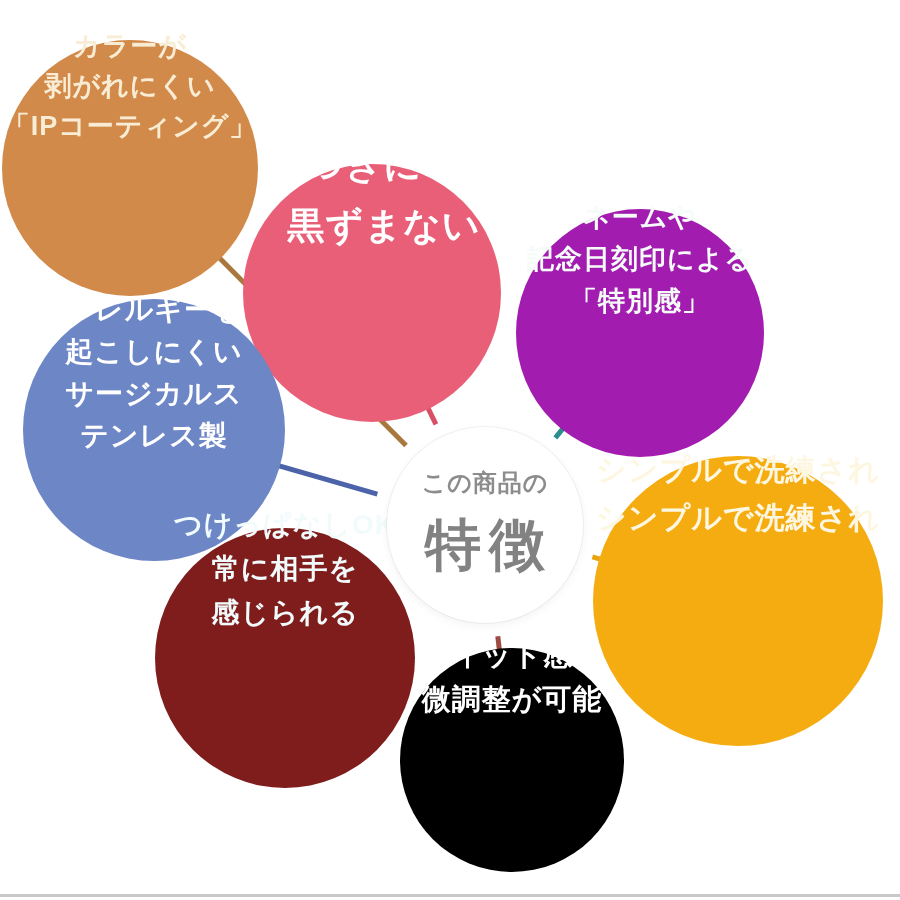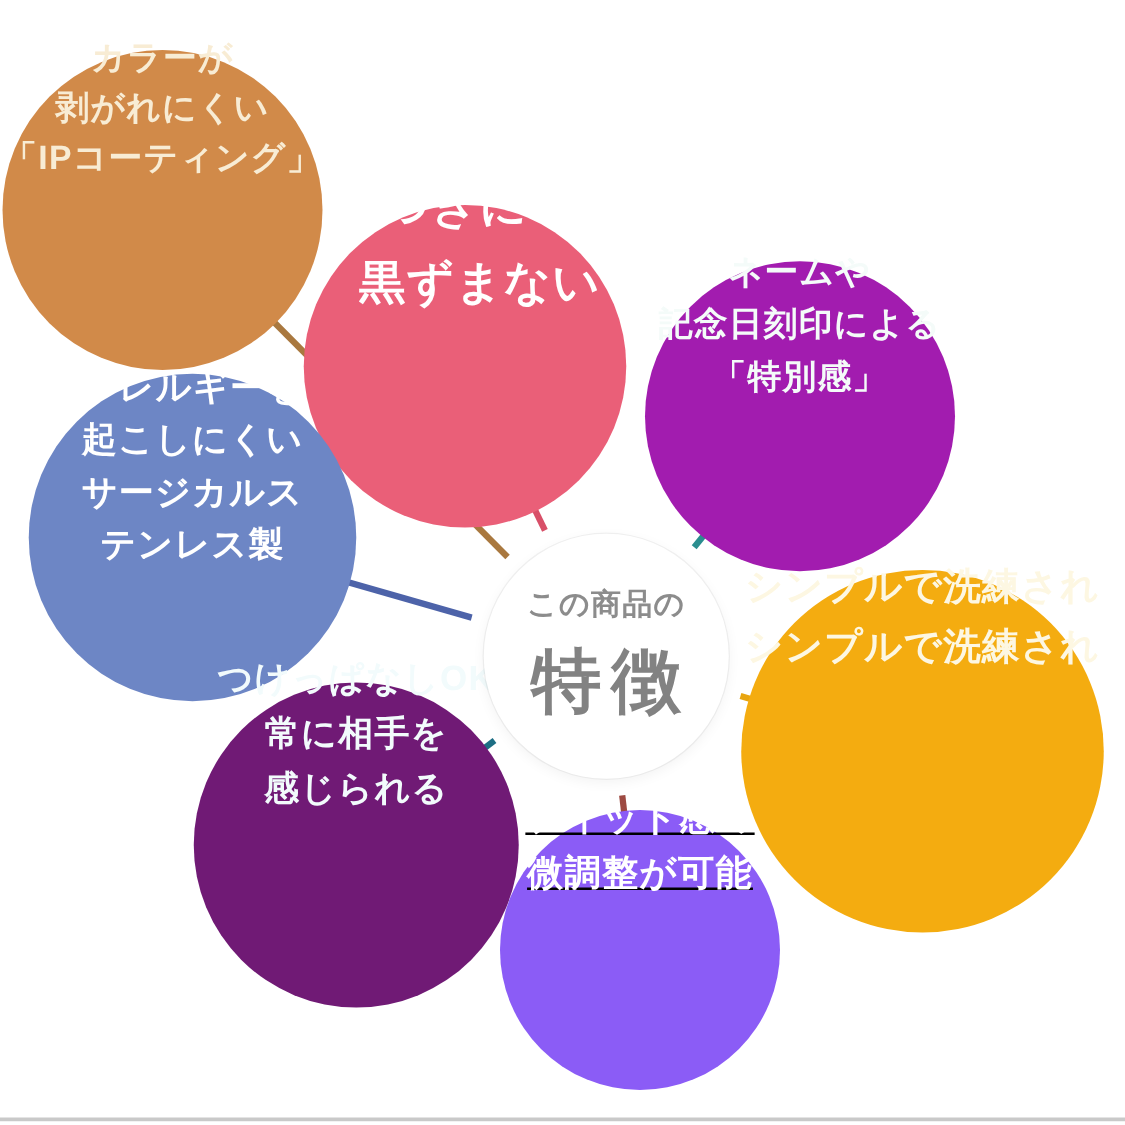--- a/index.html
+++ b/index.html
@@ -76,34 +76,34 @@
         </div>
       </div>
       <div class="bubble" style="left: 23px; top: 299px; height: 262px; width: 262px; background: rgb(109, 134, 197);">
         <div class="bubble-text" style="font-size: 28px; line-height: 42px; transform: translateY(-10px); color: rgb(255, 255, 255);">
           <span>アレルギーを</span>
           <span>起こしにくい</span>
           <span>サージカルス</span>
           <span>テンレス製</span>
         </div>
       </div>
-      <div class="bubble" style="left: 155px; top: 546px; height: 260px; width: 260px; background: #701a75;">
+      <div class="bubble" style="left: 155px; top: 528px; height: 260px; width: 260px; background: #7f1d1d;">
         <div class="bubble-text" style="font-size: 28px; line-height: 44px; transform: translateY(-25px); color: rgb(242, 251, 252);">
           <span>つけっぱなしOK</span>
           <span>常に相手を</span>
           <span>感じられる</span>
         </div>
       </div>
       <div class="bubble" style="left: 593px; top: 456px; height: 290px; width: 290px; background: rgb(244, 172, 16);">
         <div class="bubble-text" style="font-size: 30px; line-height: 48px; transform: translateY(-10px); color: rgb(253, 247, 226);">
           <span>シンプルで洗練され</span>
           <span>シンプルで洗練され</span>
         </div>
       </div>
-      <div class="bubble" style="left: 400px; top: 648px; height: 224px; width: 224px; background: #8b5cf6; text-decoration: underline;">
+      <div class="bubble" style="left: 400px; top: 648px; height: 224px; width: 224px; background: #000000;">
         <div class="bubble-text" style="font-size: 29px; line-height: 44px; transform: translateY(-15px); color: rgb(255, 255, 255);">
           <span>フィット感の</span>
           <span>微調整が可能</span>
         </div>
       </div>
     </div>
 
   <div class="center-circle" style="left:387px;top:427px;width:196px;height:196px;">
     <div class="center-top" style="color: rgb(140, 140, 140);">この商品の</div>
     <div class="center-main" style="color: rgb(130, 130, 130);">特徴</div>

